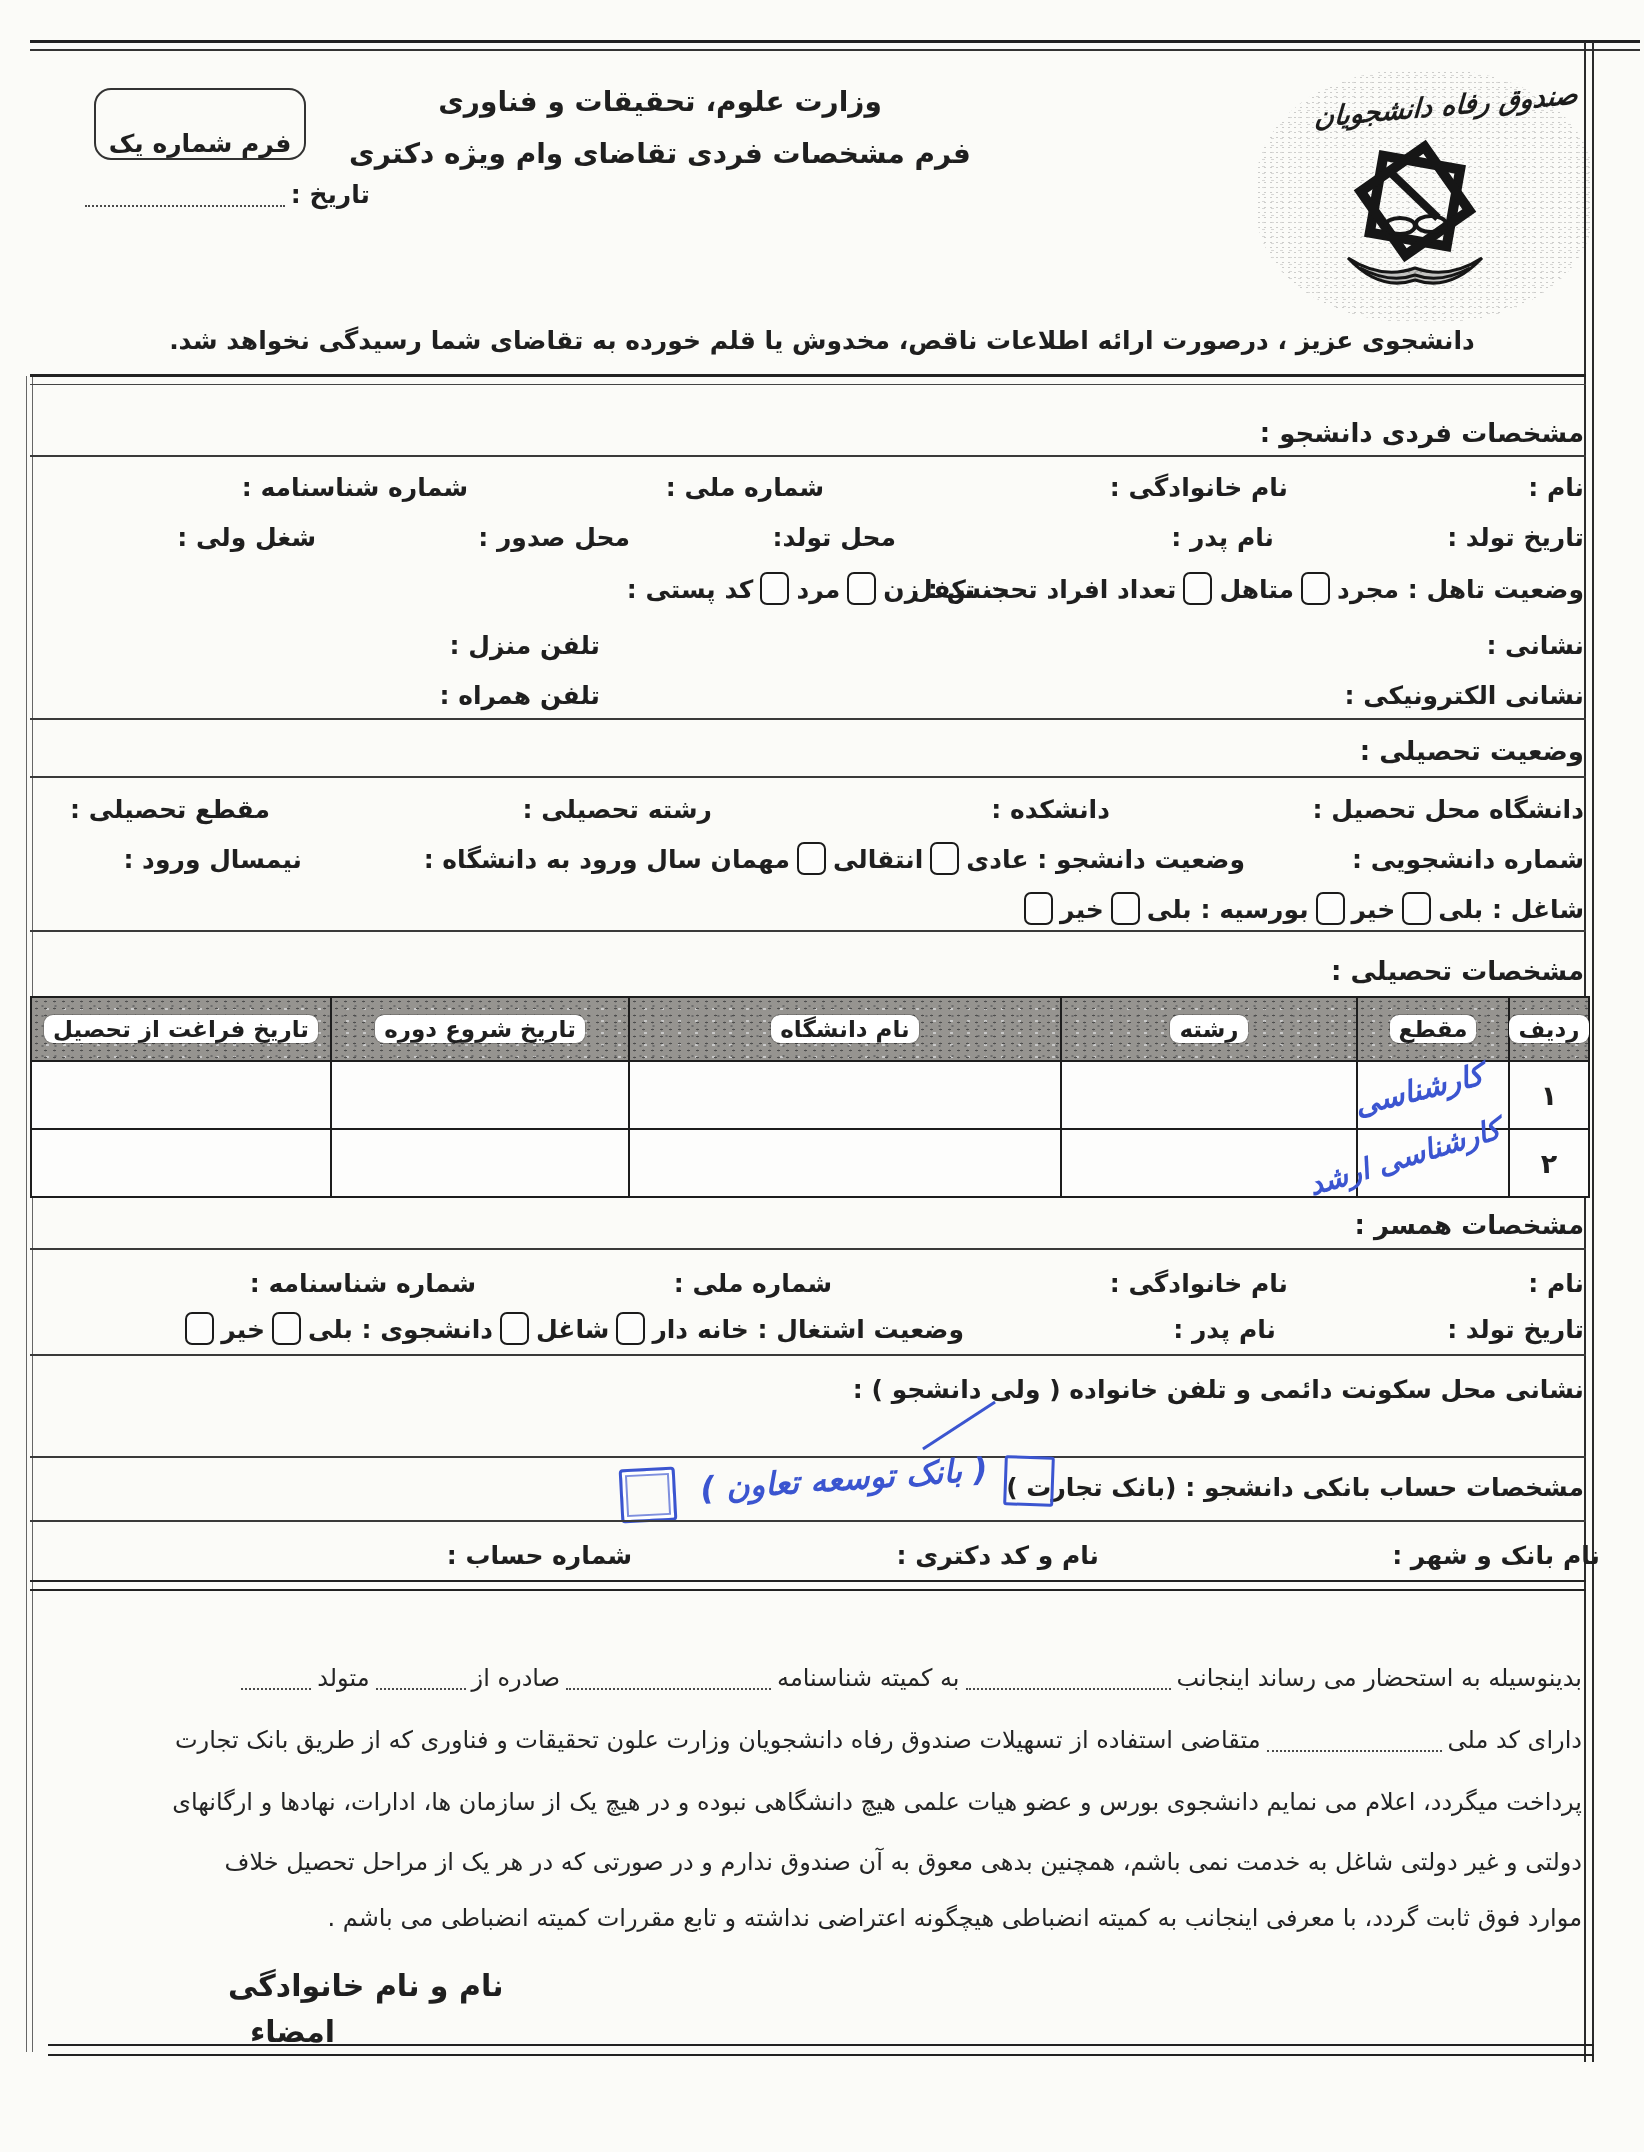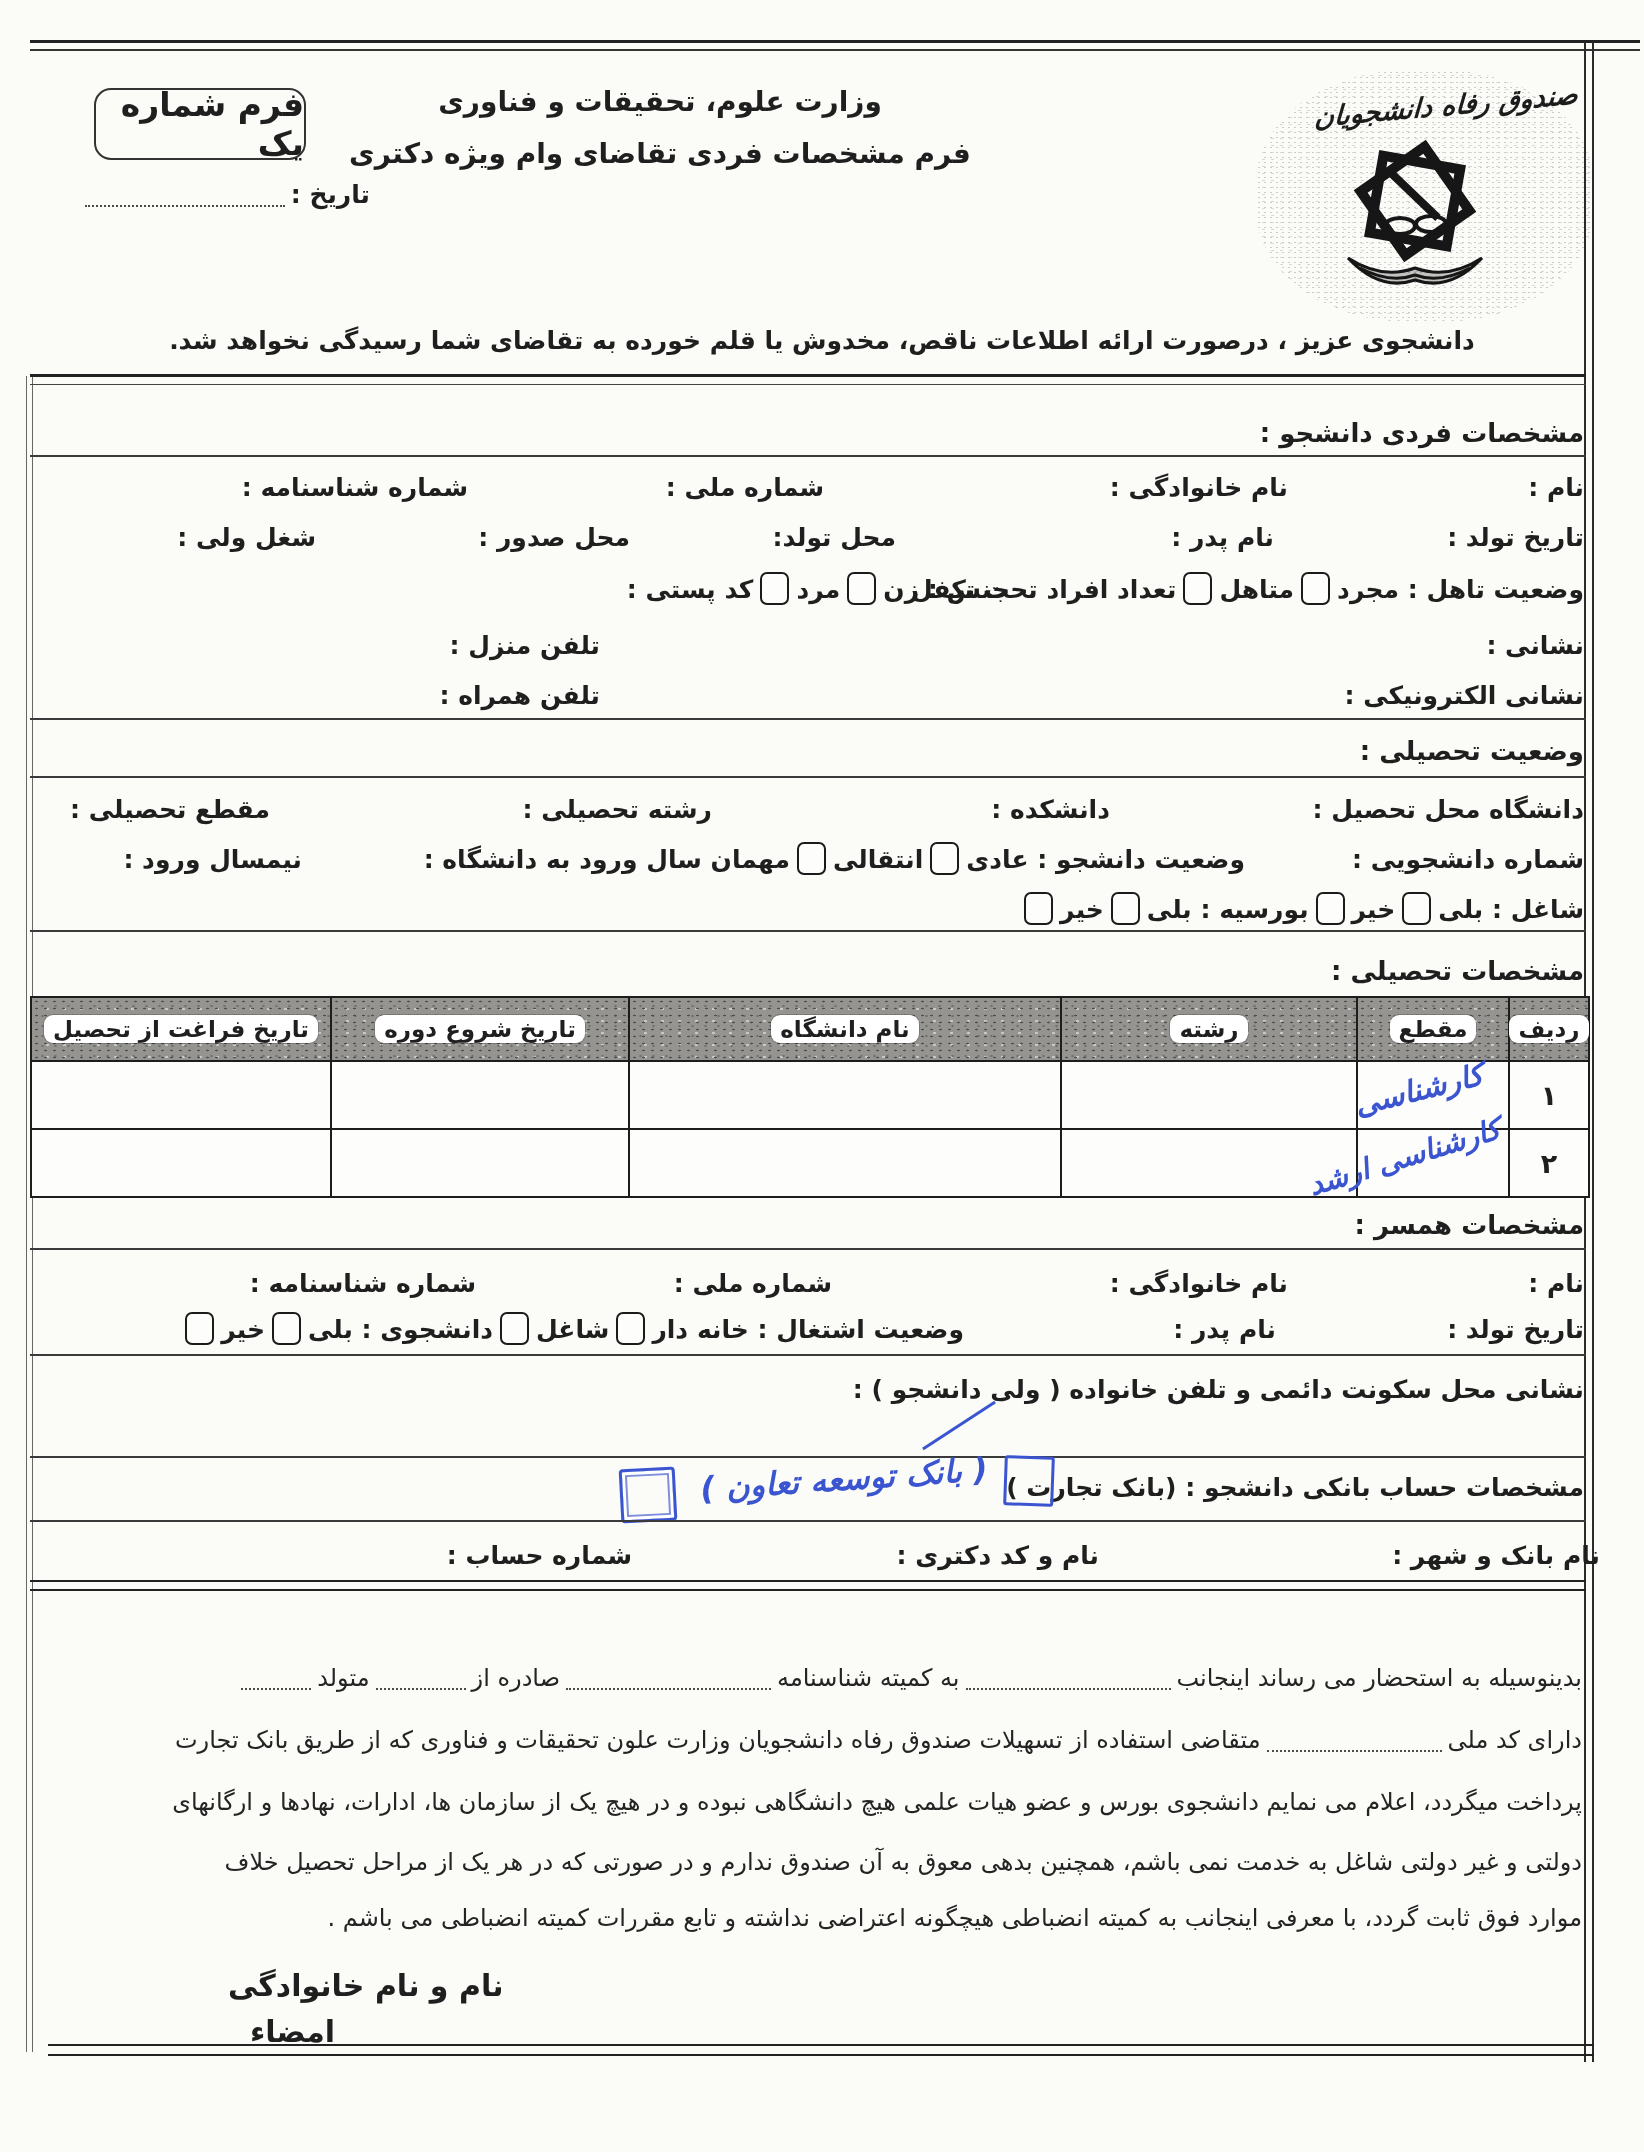--- a/index.html
+++ b/index.html
@@ -10,21 +10,21 @@
   .seg{position:absolute;font-weight:bold;font-size:25px;white-space:nowrap;direction:rtl;line-height:36px;}
   .sec-title{position:absolute;font-weight:bold;font-size:26px;white-space:nowrap;direction:rtl;}
   .hline{position:absolute;left:30px;width:1556px;border-top:2px solid #3a3a3a;height:0;}
   .dline{position:absolute;left:30px;width:1556px;height:7px;border-top:2px solid #222;border-bottom:2px solid #222;}
   .cb{display:inline-block;width:25px;height:29px;border:2.5px solid #1b1b1b;border-radius:7px;
       vertical-align:-7px;margin:0 7px;background:#fdfdfc;}
   .blank{display:inline-block;border-bottom:2px dotted #4a4a4a;height:22px;vertical-align:-4px;margin:0 6px;}
   
   .toprule{position:absolute;top:40px;left:30px;width:1610px;height:6px;border-top:3px solid #222;border-bottom:2px solid #333;}
   .formbox{position:absolute;left:94px;top:88px;width:208px;height:68px;border:2.5px solid #333;border-radius:17px;
-           display:flex;align-items:center;justify-content:center;font-weight:bold;font-size:33px;}
+           display:flex;align-items:flex-end;justify-content:center;font-weight:bold;font-size:25px;}
   .titles{position:absolute;left:660px;top:76px;transform:translateX(-50%);text-align:center;
           font-weight:bold;font-size:28px;line-height:52px;white-space:nowrap;}
   .daterow{position:absolute;right:1274px;top:180px;font-weight:bold;font-size:25px;white-space:nowrap;direction:rtl;}
   .warning{position:absolute;left:50%;top:326px;transform:translateX(-50%);font-weight:bold;font-size:25px;white-space:nowrap;}
   
   .logo{position:absolute;left:1256px;top:70px;width:338px;height:252px;}
   .speckle{position:absolute;inset:0;border-radius:45%;opacity:.35;
            background-image:radial-gradient(#777 1px,transparent 1.3px),radial-gradient(#999 1px,transparent 1.3px);
            background-size:6px 5px,9px 7px;background-position:0 0,3px 2px;}
   .calli{position:absolute;right:16px;top:20px;font-size:27px;font-weight:bold;font-style:italic;

